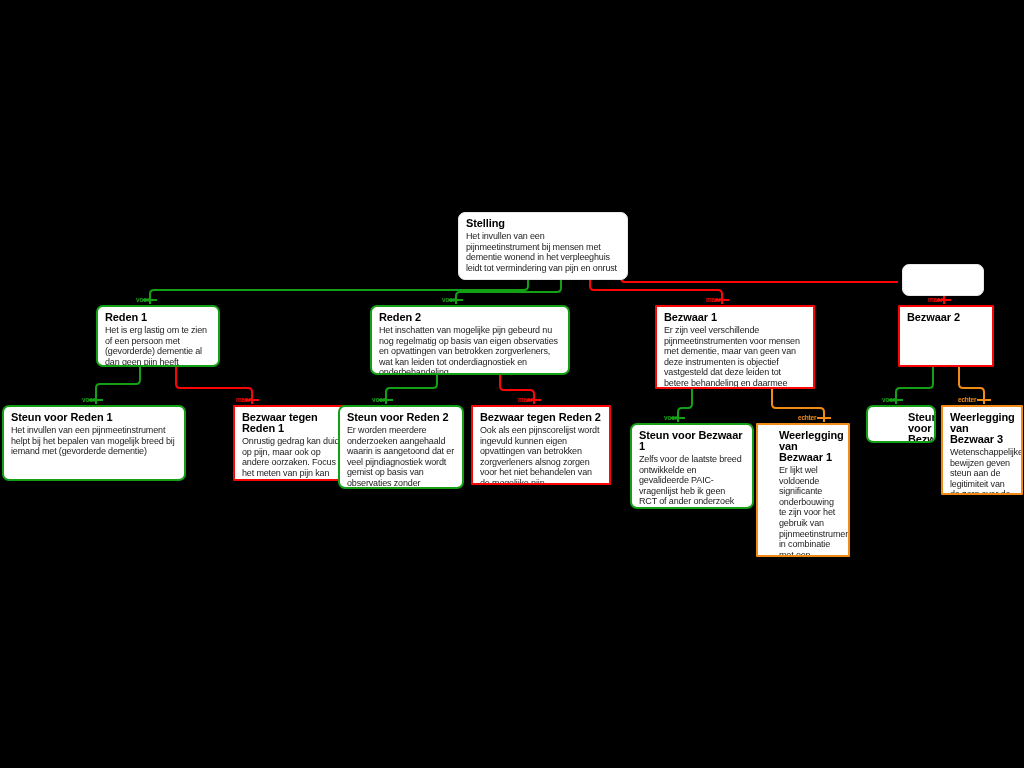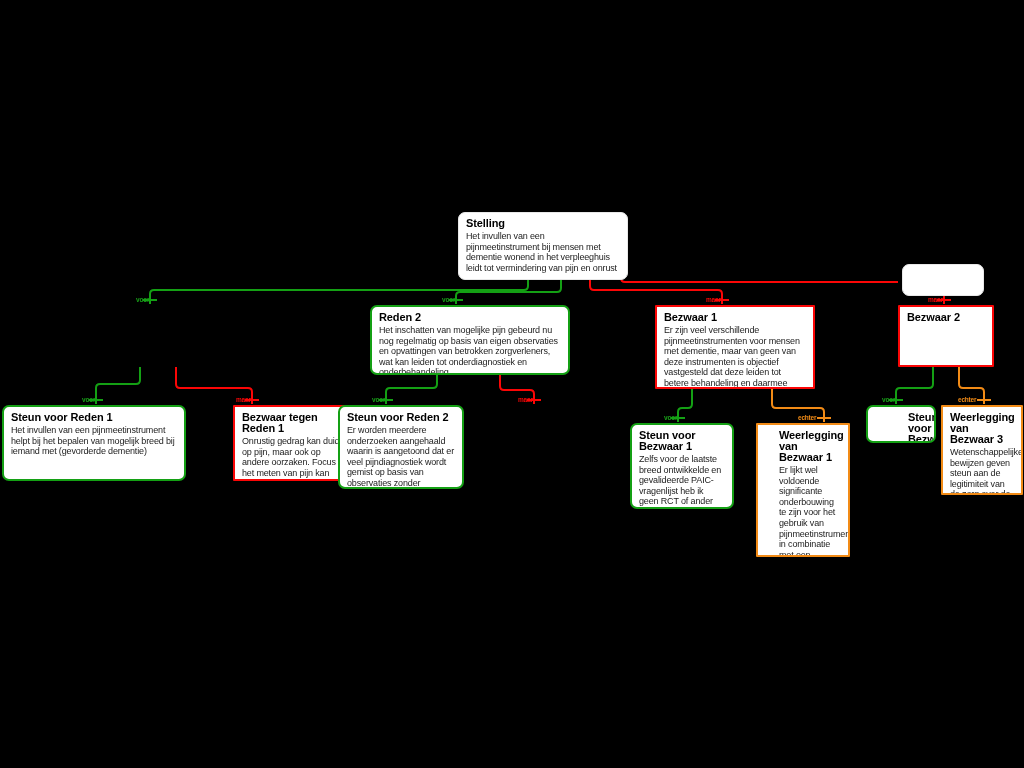--- a/index.html
+++ b/index.html
@@ -120,20 +120,24 @@
   <div class="node n-plain" style="left:458px; top:212px; width:170px; height:68px;">
     <div class="title">Stelling</div>
     <div class="body">Het invullen van een pijnmeetinstrument bij mensen met dementie wonend in het verpleeghuis leidt tot vermindering van pijn en onrust</div>
   </div>
 
   <div class="node n-plain" style="left:902px; top:264px; width:82px; height:32px;">
     <div class="title"></div>
     <div class="body"></div>
   </div>
 
+  <div class="node n-green" style="left:96px; top:305px; width:124px; height:62px;">
+    <div class="title">Reden 1</div>
+    <div class="body">Het is erg lastig om te zien of een persoon met (gevorderde) dementie al dan geen pijn heeft</div>
+  </div>
 
   <div class="node n-green" style="left:370px; top:305px; width:200px; height:70px;">
     <div class="title">Reden 2</div>
     <div class="body">Het inschatten van mogelijke pijn gebeurd nu nog regelmatig op basis van eigen observaties en opvattingen van betrokken zorgverleners, wat kan leiden tot onderdiagnostiek en onderbehandeling.</div>
   </div>
 
   <div class="node n-red sq" style="left:655px; top:305px; width:160px; height:84px;">
     <div class="title">Bezwaar 1</div>
     <div class="body">Er zijn veel verschillende pijnmeetinstrumenten voor mensen met dementie, maar van geen van deze instrumenten is objectief vastgesteld dat deze leiden tot betere behandeling en daarmee vermindering van de pijn bij mensen met dementie.</div>
   </div>
@@ -150,22 +154,26 @@
   <div class="node n-red sq" style="left:189px; top:405px; width:126px; height:76px;margin-left:44px;">
     <div class="title">Bezwaar tegen Reden 1</div>
     <div class="body">Onrustig gedrag kan duiden op pijn, maar ook op andere oorzaken. Focus op het meten van pijn kan andere oorzaken missen.</div>
   </div>
 
   <div class="node n-green" style="left:338px; top:405px; width:126px; height:84px;">
     <div class="title">Steun voor Reden 2</div>
     <div class="body">Er worden meerdere onderzoeken aangehaald waarin is aangetoond dat er veel pijndiagnostiek wordt gemist op basis van observaties zonder objectieve scorelijsten.</div>
   </div>
 
-
-  <div class="node n-green" style="left:630px; top:423px; width:104px; height:86px;">
+  <div class="node n-red sq" style="left:471px; top:405px; width:140px; height:80px;">
+    <div class="title">Bezwaar tegen Reden 2</div>
+    <div class="body">Ook als een pijnscorelijst wordt ingevuld kunnen eigen opvattingen van betrokken zorgverleners alsnog zorgen voor het niet behandelen van de mogelijke pijn.</div>
+  </div>
+
+  <div class="node n-green" style="left:630px; top:423px; width:124px; height:86px;">
     <div class="title">Steun voor Bezwaar 1</div>
     <div class="body">Zelfs voor de laatste breed ontwikkelde en gevalideerde PAIC- vragenlijst heb ik geen RCT of ander onderzoek van level A2 of hoger kunnen vinden.</div>
   </div>
 
   <div class="node n-orange sq" style="left:756px; top:423px; width:94px; height:134px;padding-left:21px;">
     <div class="title">Weerlegging van Bezwaar 1</div>
     <div class="body">Er lijkt wel voldoende significante onderbouwing te zijn voor het gebruik van pijnmeetinstrumenten in combinatie met een geprotocolleerde of gestructureerde aanpak en mits op de juiste wijze geïmplementeerd.</div>
   </div>
 
   <div class="node n-green" style="left:866px; top:405px; width:70px; height:38px;padding-left:40px;">

